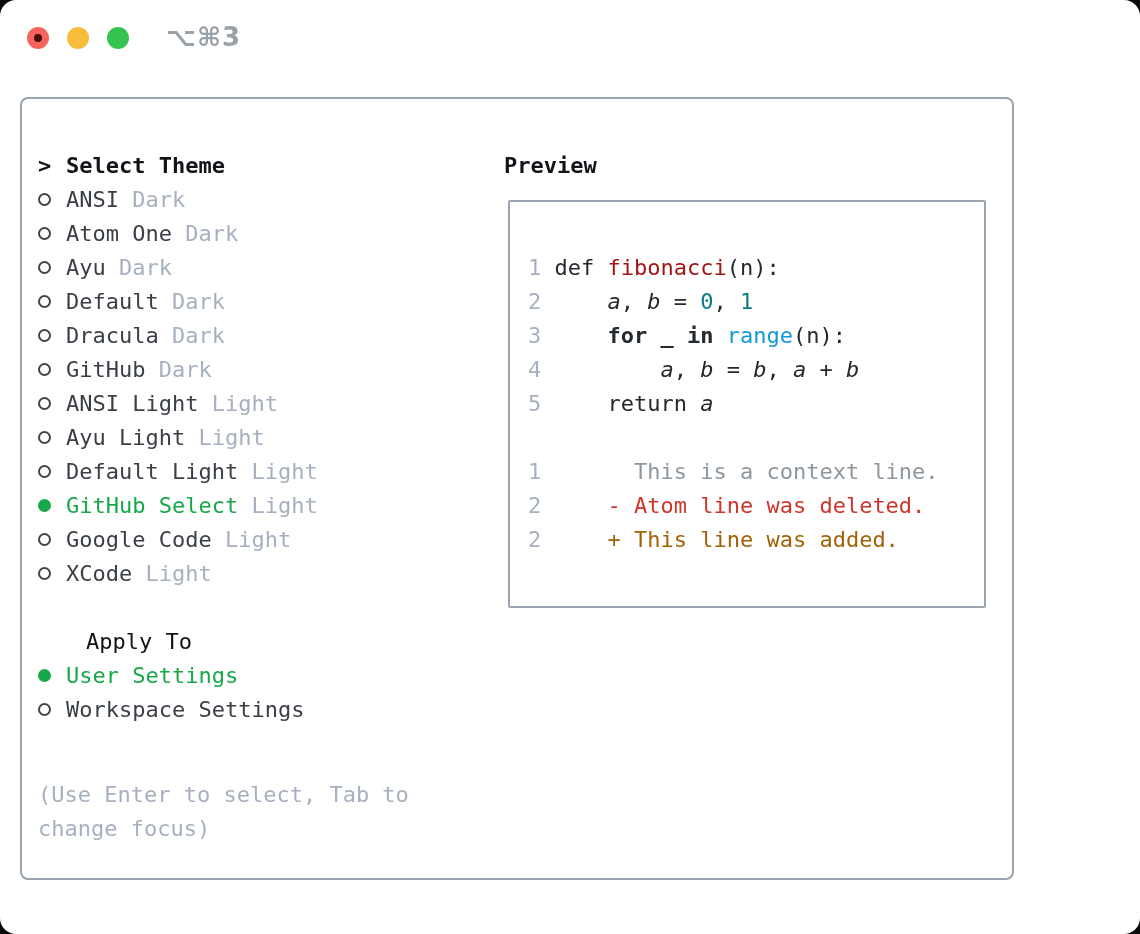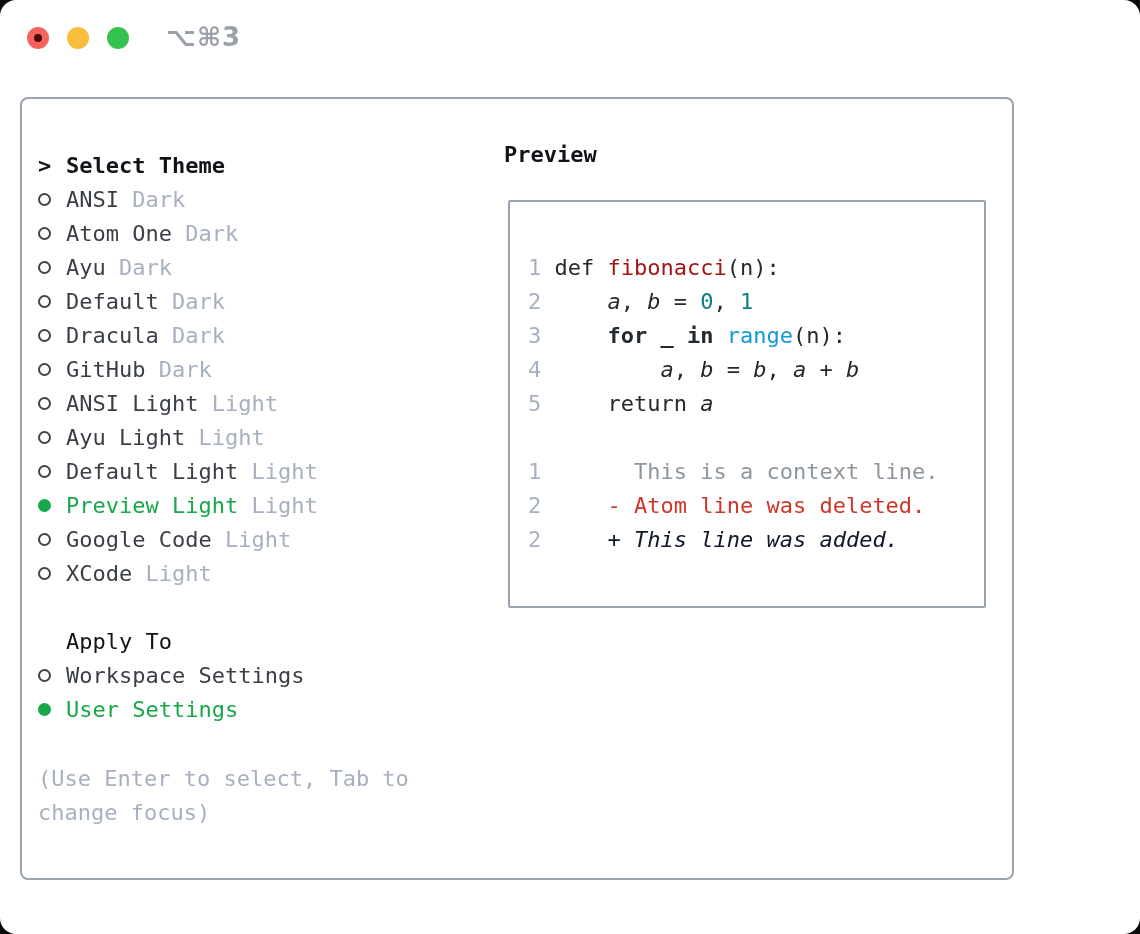--- a/index.html
+++ b/index.html
@@ -35,28 +35,28 @@
   .marker{width:28px;flex:0 0 28px;display:flex;align-items:center;}
   .chev{font-weight:bold;color:var(--text-black);}
   .circle{width:13px;height:13px;border-radius:50%;box-sizing:border-box;
     border:2px solid #3f444b;background:transparent;}
   .circle.sel{background:var(--accent);border-color:var(--accent);}
   .hdr-label{font-weight:bold;color:var(--text-black);}
   .t-name{color:var(--text-primary);}
   .t-name.sel{color:var(--accent);}
   .t-variant{color:var(--text-muted);}
   .spacer{height:34px;}
-  .apply-label{color:var(--text-black);}
+  .apply-label{color:var(--text-black);margin-left:20px;}
   .hint{
-    margin-top:36px;width:440px;line-height:34px;font-size:22px;
+    margin-top:52px;width:440px;line-height:34px;font-size:22px;
     color:var(--text-muted);white-space:normal;
   }
   
   .preview-label{
-    position:absolute;left:482px;top:38px;height:34px;display:flex;align-items:center;
+    position:absolute;left:482px;top:49px;height:34px;display:flex;align-items:center;
     font-size:22px;font-weight:bold;color:var(--text-black);
   }
   .preview-box{
     position:absolute;left:486px;top:101px;width:478px;height:408px;
     box-sizing:border-box;border:2px solid var(--border);border-radius:2px;
     padding:49px 0 0 18px;overflow:hidden;
   }
   .code-line{white-space:pre;font-size:22px;line-height:34px;min-height:34px;}
 </style>
 </head>
@@ -84,50 +84,50 @@
       <div id="theme-list">
           <div class="row"><span class="marker"><span class="circle"></span></span><span class="t-name">ANSI</span><span class="t-variant"> Dark</span></div>
           <div class="row"><span class="marker"><span class="circle"></span></span><span class="t-name">Atom One</span><span class="t-variant"> Dark</span></div>
           <div class="row"><span class="marker"><span class="circle"></span></span><span class="t-name">Ayu</span><span class="t-variant"> Dark</span></div>
           <div class="row"><span class="marker"><span class="circle"></span></span><span class="t-name">Default</span><span class="t-variant"> Dark</span></div>
           <div class="row"><span class="marker"><span class="circle"></span></span><span class="t-name">Dracula</span><span class="t-variant"> Dark</span></div>
           <div class="row"><span class="marker"><span class="circle"></span></span><span class="t-name">GitHub</span><span class="t-variant"> Dark</span></div>
           <div class="row"><span class="marker"><span class="circle"></span></span><span class="t-name">ANSI Light</span><span class="t-variant"> Light</span></div>
           <div class="row"><span class="marker"><span class="circle"></span></span><span class="t-name">Ayu Light</span><span class="t-variant"> Light</span></div>
           <div class="row"><span class="marker"><span class="circle"></span></span><span class="t-name">Default Light</span><span class="t-variant"> Light</span></div>
-          <div class="row"><span class="marker"><span class="circle sel"></span></span><span class="t-name sel">Preview Light</span><span class="t-variant"> Light</span></div>
+          <div class="row"><span class="marker"><span class="circle sel"></span></span><span class="t-name sel">GitHub Select</span><span class="t-variant"> Light</span></div>
           <div class="row"><span class="marker"><span class="circle"></span></span><span class="t-name">Google Code</span><span class="t-variant"> Light</span></div>
           <div class="row"><span class="marker"><span class="circle"></span></span><span class="t-name">XCode</span><span class="t-variant"> Light</span></div>
         </div>
 
       <div class="spacer"></div>
 
       <div class="row">
         <span class="marker"></span>
         <span class="apply-label">Apply To</span>
       </div>
 
       <div id="apply-list">
+          <div class="row"><span class="marker"><span class="circle sel"></span></span><span class="t-name sel">User Settings</span></div>
           <div class="row"><span class="marker"><span class="circle"></span></span><span class="t-name">Workspace Settings</span></div>
-          <div class="row"><span class="marker"><span class="circle sel"></span></span><span class="t-name sel">User Settings</span></div>
         </div>
 
       <div class="hint">(Use Enter to select, Tab to change focus)</div>
     </div>
 
     <div class="preview-label">Preview</div>
 
     <div class="preview-box">
       <div id="code-lines">
           <div class="code-line"><span style="color: rgb(166, 176, 191);">1 </span><span style="color: rgb(36, 41, 46);">def </span><span style="color: rgb(163, 21, 21);">fibonacci</span><span style="color: rgb(36, 41, 46);">(n):</span></div>
           <div class="code-line"><span style="color: rgb(166, 176, 191);">2</span><span style="color: rgb(36, 41, 46);">     </span><span style="color: rgb(36, 41, 46); font-style: italic;">a</span><span style="color: rgb(36, 41, 46);">, </span><span style="color: rgb(36, 41, 46); font-style: italic;">b</span><span style="color: rgb(36, 41, 46);"> = </span><span style="color: rgb(11, 124, 132);">0</span><span style="color: rgb(36, 41, 46);">, </span><span style="color: rgb(11, 124, 132);">1</span></div>
           <div class="code-line"><span style="color: rgb(166, 176, 191);">3</span><span style="color: rgb(36, 41, 46); font-weight: bold;">     for _ in </span><span style="color: rgb(15, 154, 214);">range</span><span style="color: rgb(36, 41, 46);">(n):</span></div>
           <div class="code-line"><span style="color: rgb(166, 176, 191);">4</span><span style="color: rgb(36, 41, 46);">         </span><span style="color: rgb(36, 41, 46); font-style: italic;">a</span><span style="color: rgb(36, 41, 46);">, </span><span style="color: rgb(36, 41, 46); font-style: italic;">b</span><span style="color: rgb(36, 41, 46);"> = </span><span style="color: rgb(36, 41, 46); font-style: italic;">b</span><span style="color: rgb(36, 41, 46);">, </span><span style="color: rgb(36, 41, 46); font-style: italic;">a</span><span style="color: rgb(36, 41, 46);"> + </span><span style="color: rgb(36, 41, 46); font-style: italic;">b</span></div>
           <div class="code-line"><span style="color: rgb(166, 176, 191);">5</span><span style="color: rgb(36, 41, 46);">     return </span><span style="color: rgb(36, 41, 46); font-style: italic;">a</span></div>
           <div class="code-line"></div>
           <div class="code-line"><span style="color: rgb(166, 176, 191);">1</span><span style="color: rgb(142, 150, 158);">       This is a context line.</span></div>
           <div class="code-line"><span style="color: rgb(166, 176, 191);">2</span><span style="color: rgb(208, 53, 43);">     - Atom line was deleted.</span></div>
-          <div class="code-line"><span style="color: rgb(166, 176, 191);">2</span><span style="color: #0f172a; font-style: italic;">     + This line was added.</span></div>
+          <div class="code-line"><span style="color: rgb(166, 176, 191);">2</span><span style="color: #a16207;">     + This line was added.</span></div>
         </div>
     </div>
 
   </div>
 </div>
 
 </body></html>

